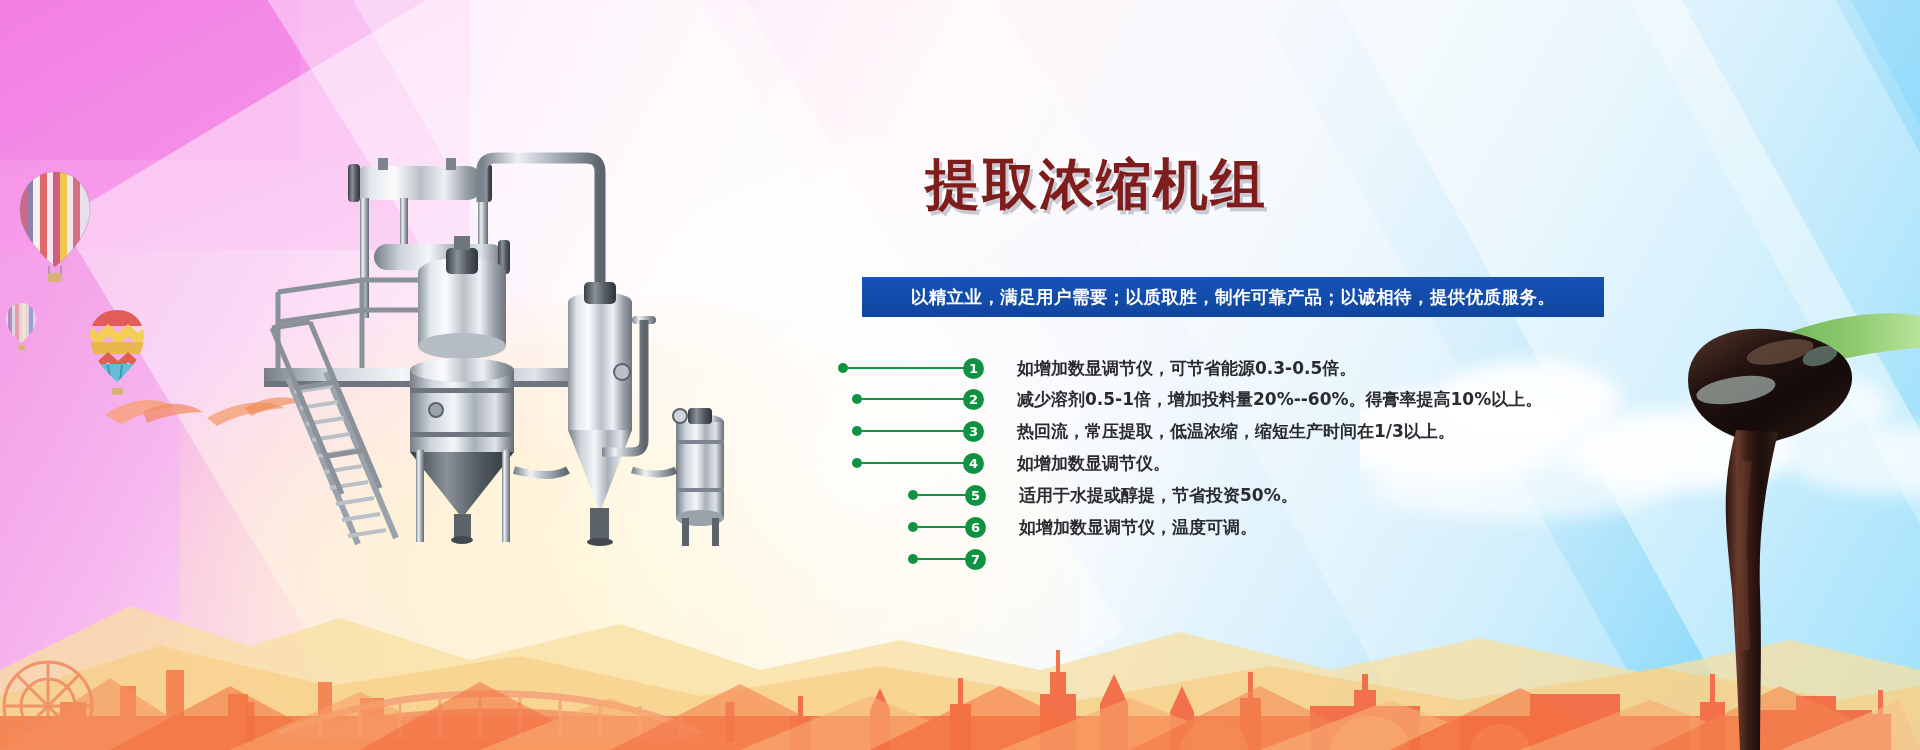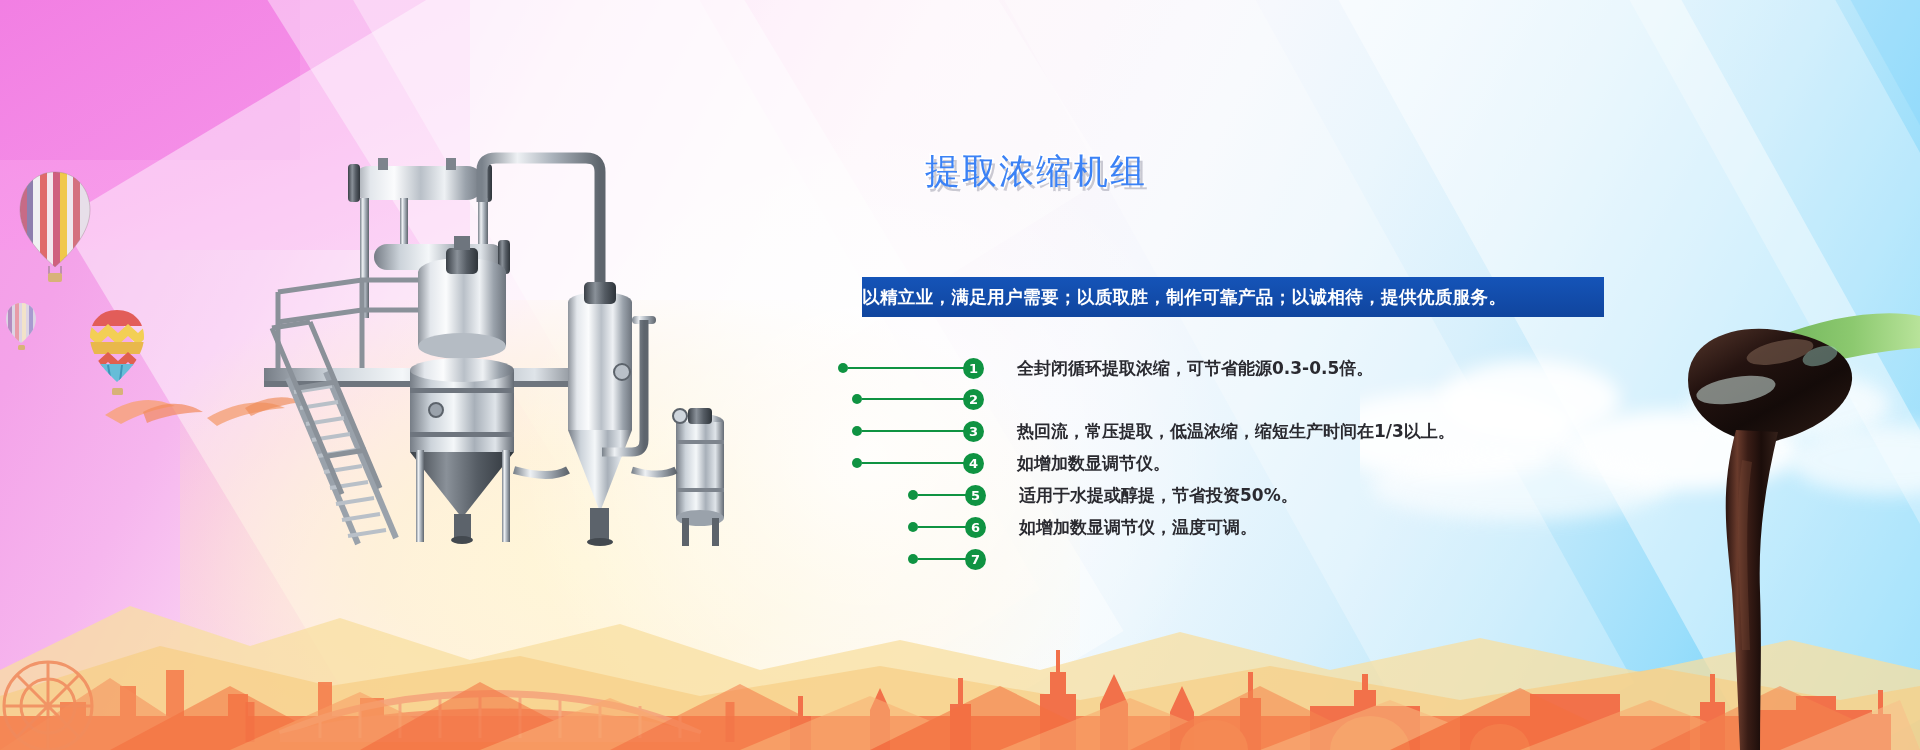--- a/index.html
+++ b/index.html
@@ -89,33 +89,33 @@
 
   
   .machine { position:absolute; left:250px; top:140px; width:560px; height:430px; }
 
   
   .honey { position:absolute; right:0; top:230px; width:350px; height:520px; }
 
   
   .title {
     position:absolute; left:925px; top:148px;
-    font-size:35px; font-weight:normal; letter-spacing:2px;
-    color:#3b82f6;
+    font-size:55px; font-weight:bold; letter-spacing:2px;
+    color:#7f1d1d;
     -webkit-text-stroke:3px #ffffff;
     paint-order:stroke fill;
     text-shadow:3px 4px 0 rgba(160,160,175,.55);
     white-space:nowrap;
     font-family:"DejaVu Sans","Liberation Sans",sans-serif;
   }
   .subbar {
     position:absolute; left:862px; top:277px;
     width:742px; height:40px;
     background:linear-gradient(180deg,#1554b8 0%,#10459e 100%);
-    display:flex; align-items:center; justify-content:flex-start;
+    display:flex; align-items:center; justify-content:center;
   }
   .subbar span {
     color:#ffffff; font-size:17.5px; font-weight:bold;
     letter-spacing:.4px; white-space:nowrap;
   }
 
   .features { position:absolute; left:0; top:0; width:1920px; height:750px; }
   .frow { position:absolute; height:26px; display:flex; align-items:center; }
   .fdot {
     width:10px; height:10px; border-radius:50%;
@@ -453,26 +453,27 @@
 
   <div class="subbar">
     <span>以精立业，满足用户需要；以质取胜，制作可靠产品；以诚相待，提供优质服务。</span>
   </div>
 
   <div class="features" id="feature-list">
       <div class="frow" style="left: 838px; top: 355px;">
         <div class="fdot"></div>
         <div class="fline" style="width: 116px;"></div>
         <div class="fnum">1</div>
-        <div class="ftext">全封闭循环提取浓缩，可节省能源0.3-0.5倍。</div>
+        <div class="ftext">如增加数显调节仪，可节省能源0.3-0.5倍。</div>
       </div>
       <div class="frow" style="left: 852px; top: 386px;">
         <div class="fdot"></div>
         <div class="fline" style="width: 102px;"></div>
         <div class="fnum">2</div>
+        <div class="ftext">减少溶剂0.5-1倍，增加投料量20%--60%。得膏率提高10%以上。</div>
       </div>
       <div class="frow" style="left: 852px; top: 418px;">
         <div class="fdot"></div>
         <div class="fline" style="width: 102px;"></div>
         <div class="fnum">3</div>
         <div class="ftext">热回流，常压提取，低温浓缩，缩短生产时间在1/3以上。</div>
       </div>
       <div class="frow" style="left: 852px; top: 450px;">
         <div class="fdot"></div>
         <div class="fline" style="width: 102px;"></div>

